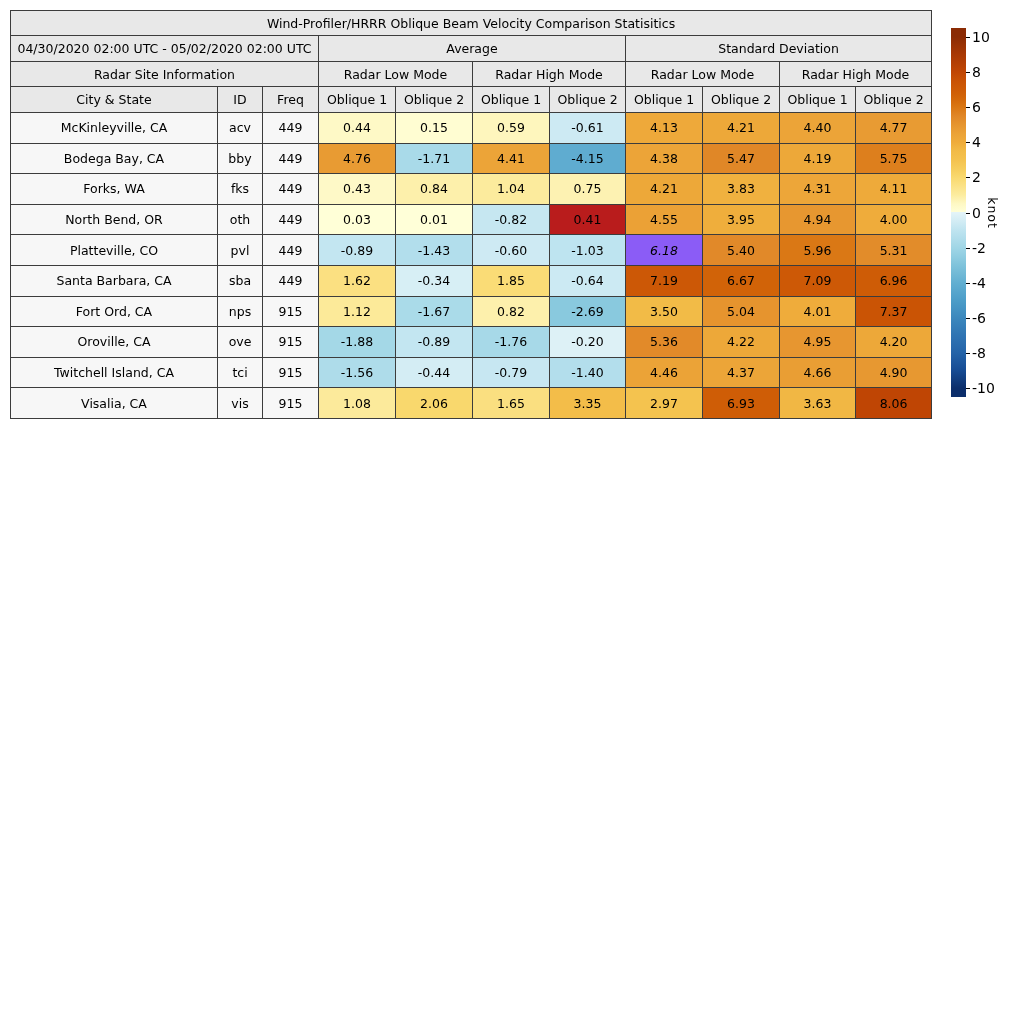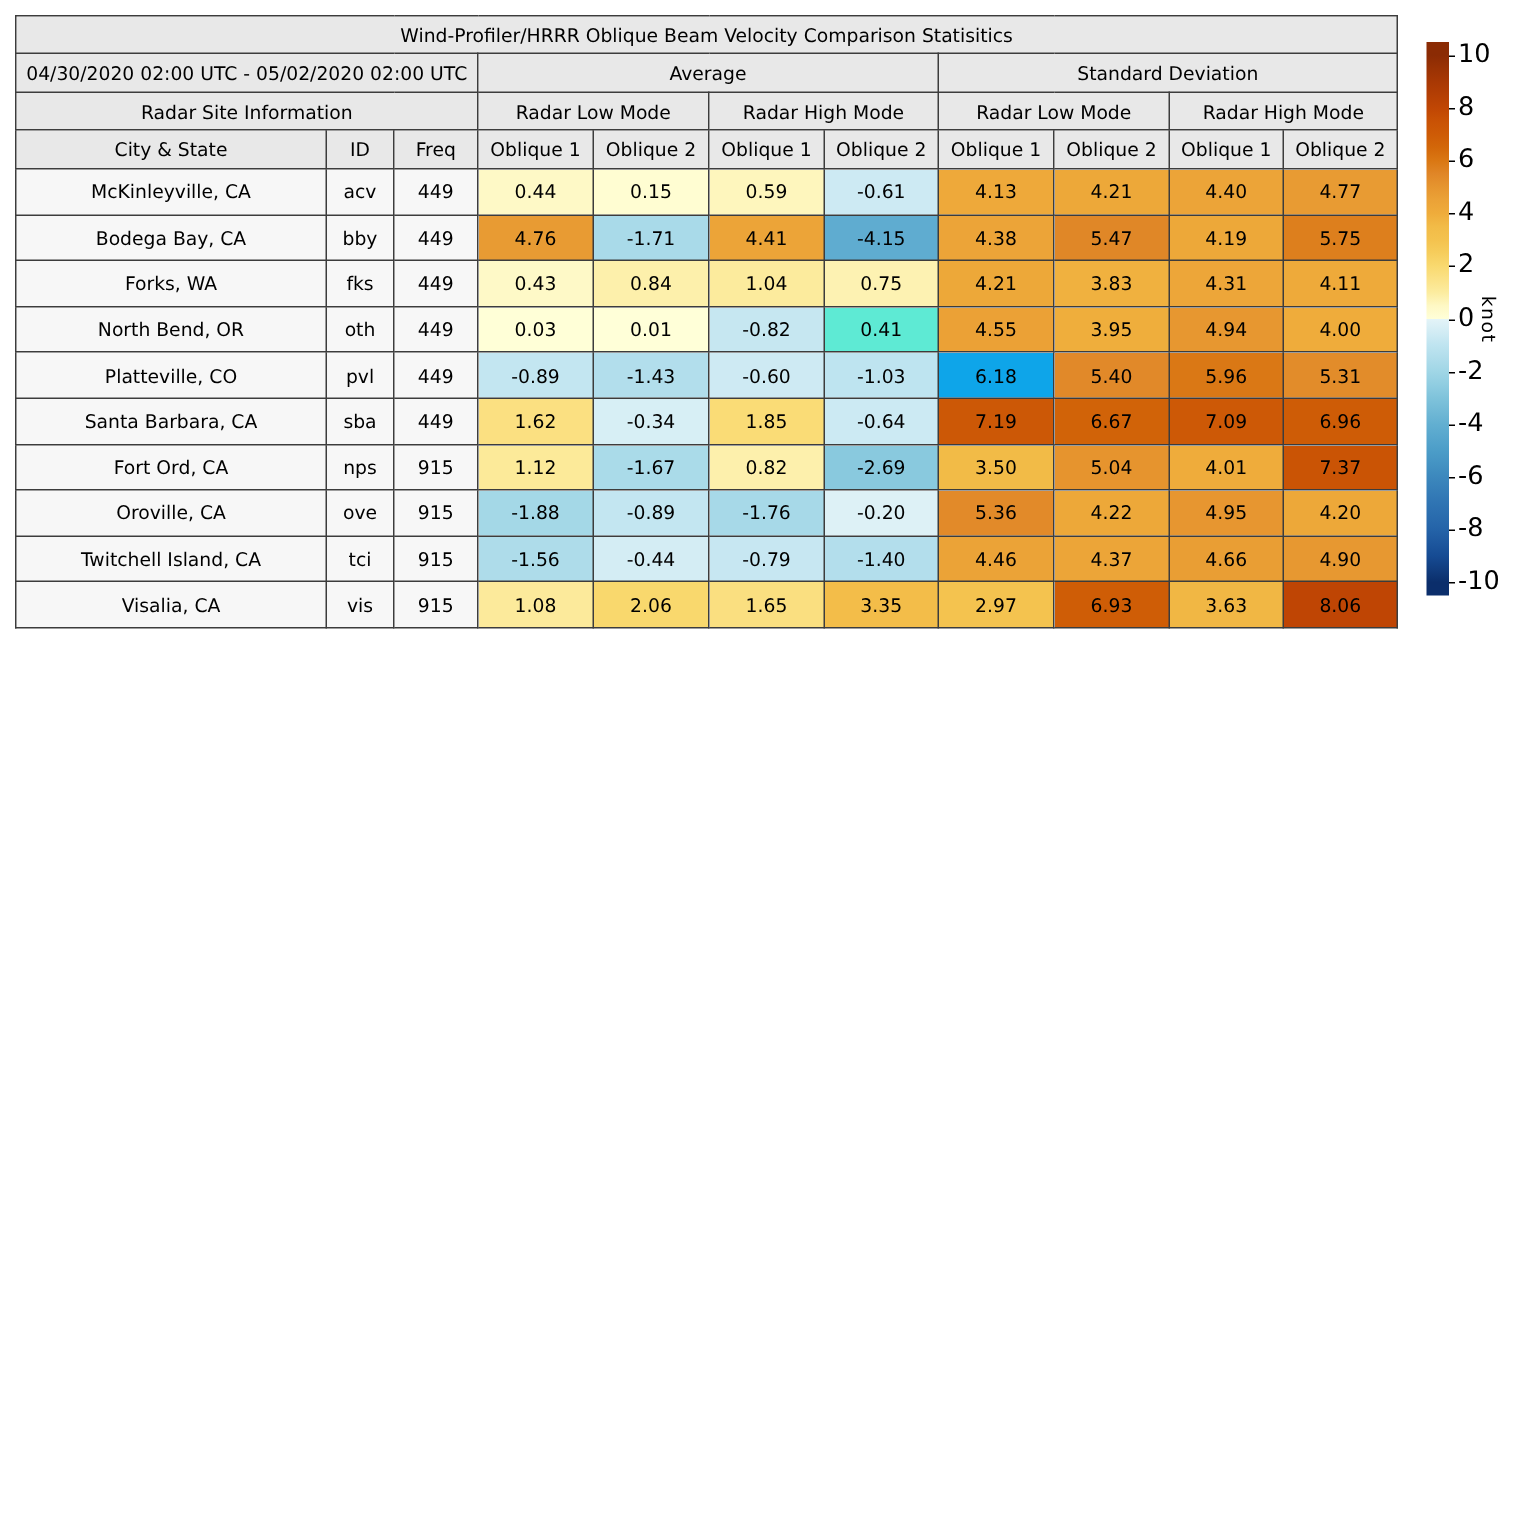--- a/index.html
+++ b/index.html
@@ -44,21 +44,21 @@
   .cb-tick-mark {
     position: absolute;
     left: 966px;
     width: 4px; height: 1px;
     background: #000;
   }
   .cb-tick-label {
     position: absolute;
     left: 972px;
     transform: translateY(-50%);
-    font-size: 17px;
+    font-size: 14px;
     line-height: 1;
   }
   .cb-unit {
     position: absolute;
     left: 985px; top: 213px;
     transform: translateY(-50%);
     writing-mode: vertical-rl;
     font-size: 12.5px;
     letter-spacing: 1px;
   }
@@ -152,35 +152,35 @@
           <td style="background: rgb(237, 166, 57);">4.31</td>
           <td style="background: rgb(238, 170, 58);">4.11</td>
         </tr>
         <tr>
           <td class="lbl">North Bend, OR</td>
           <td class="lbl">oth</td>
           <td class="lbl">449</td>
           <td style="background: rgb(255, 255, 215);">0.03</td>
           <td style="background: rgb(255, 255, 216);">0.01</td>
           <td style="background: rgb(198, 231, 241);">-0.82</td>
-          <td style="background: #5eead4;">0.41</td>
+          <td style="background: #b91c1c;">0.41</td>
           <td style="background: rgb(235, 161, 54);">4.55</td>
           <td style="background: rgb(239, 174, 60);">3.95</td>
           <td style="background: rgb(231, 151, 48);">4.94</td>
           <td style="background: rgb(239, 172, 59);">4.00</td>
         </tr>
         <tr>
           <td class="lbl">Platteville, CO</td>
           <td class="lbl">pvl</td>
           <td class="lbl">449</td>
           <td style="background: rgb(195, 230, 241);">-0.89</td>
           <td style="background: rgb(178, 222, 236);">-1.43</td>
           <td style="background: rgb(206, 234, 243);">-0.60</td>
           <td style="background: rgb(190, 228, 240);">-1.03</td>
-          <td style="background: #0ea5e9;">6.18</td>
+          <td style="background: #8b5cf6; font-style: italic;">6.18</td>
           <td style="background: rgb(225, 137, 41);">5.40</td>
           <td style="background: rgb(218, 120, 21);">5.96</td>
           <td style="background: rgb(226, 140, 42);">5.31</td>
         </tr>
         <tr>
           <td class="lbl">Santa Barbara, CA</td>
           <td class="lbl">sba</td>
           <td class="lbl">449</td>
           <td style="background: rgb(251, 224, 129);">1.62</td>
           <td style="background: rgb(215, 239, 245);">-0.34</td>

